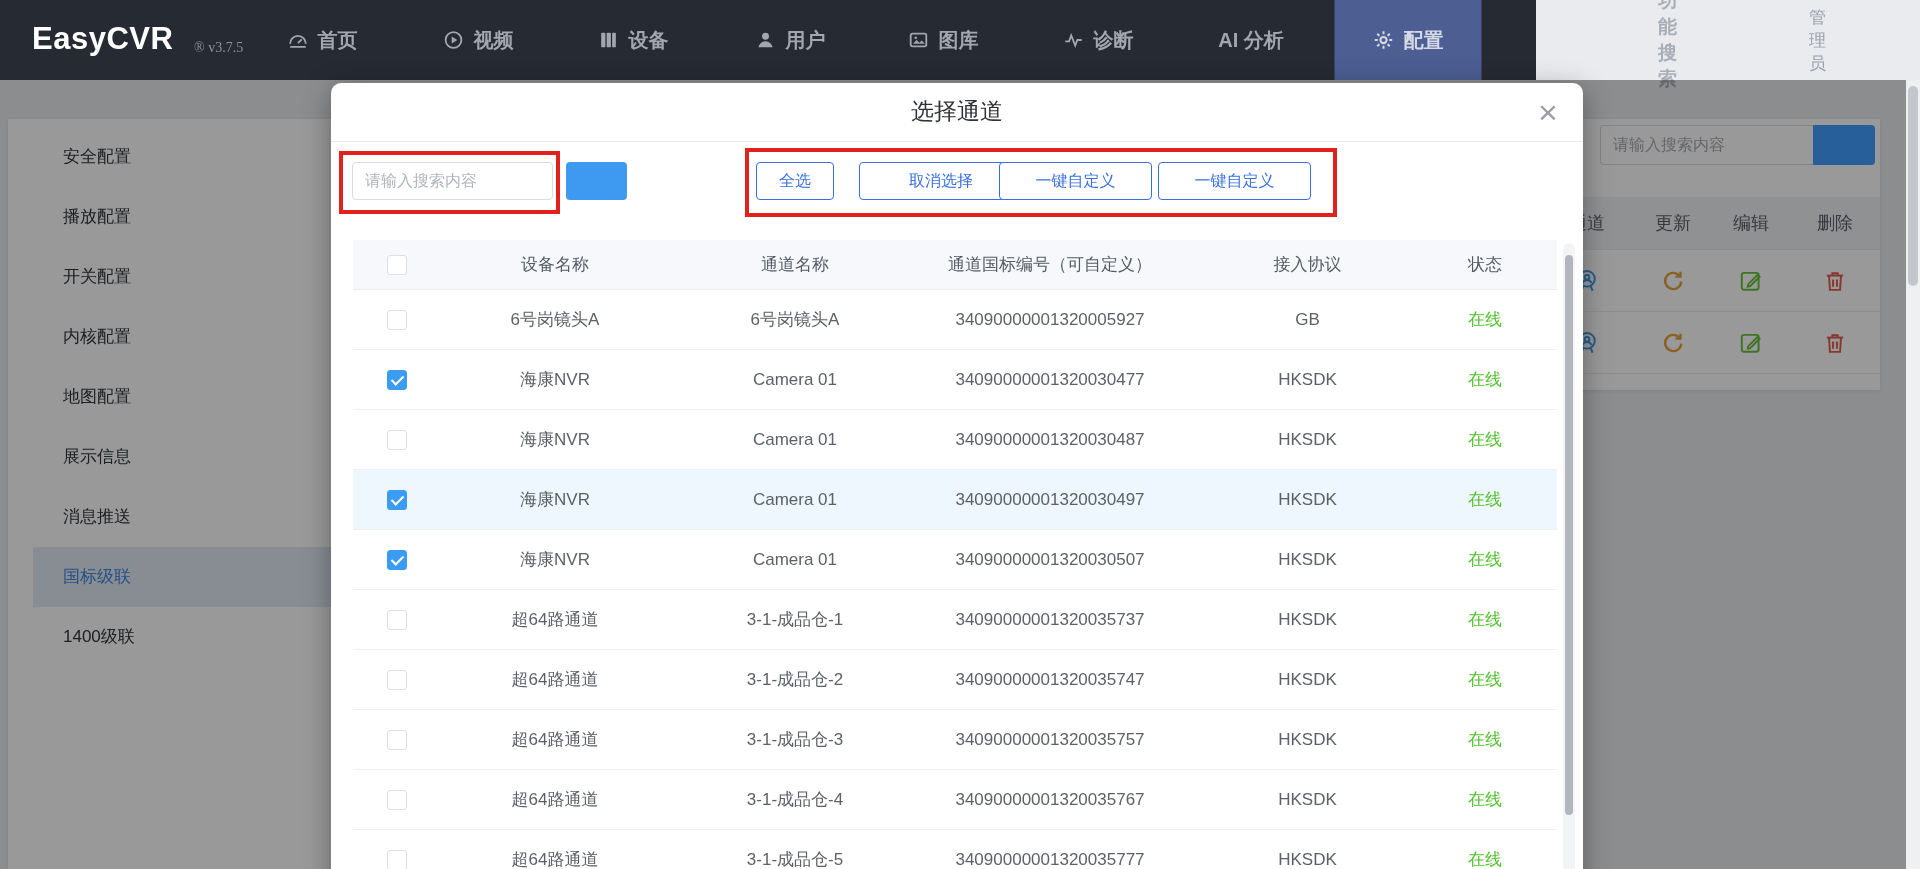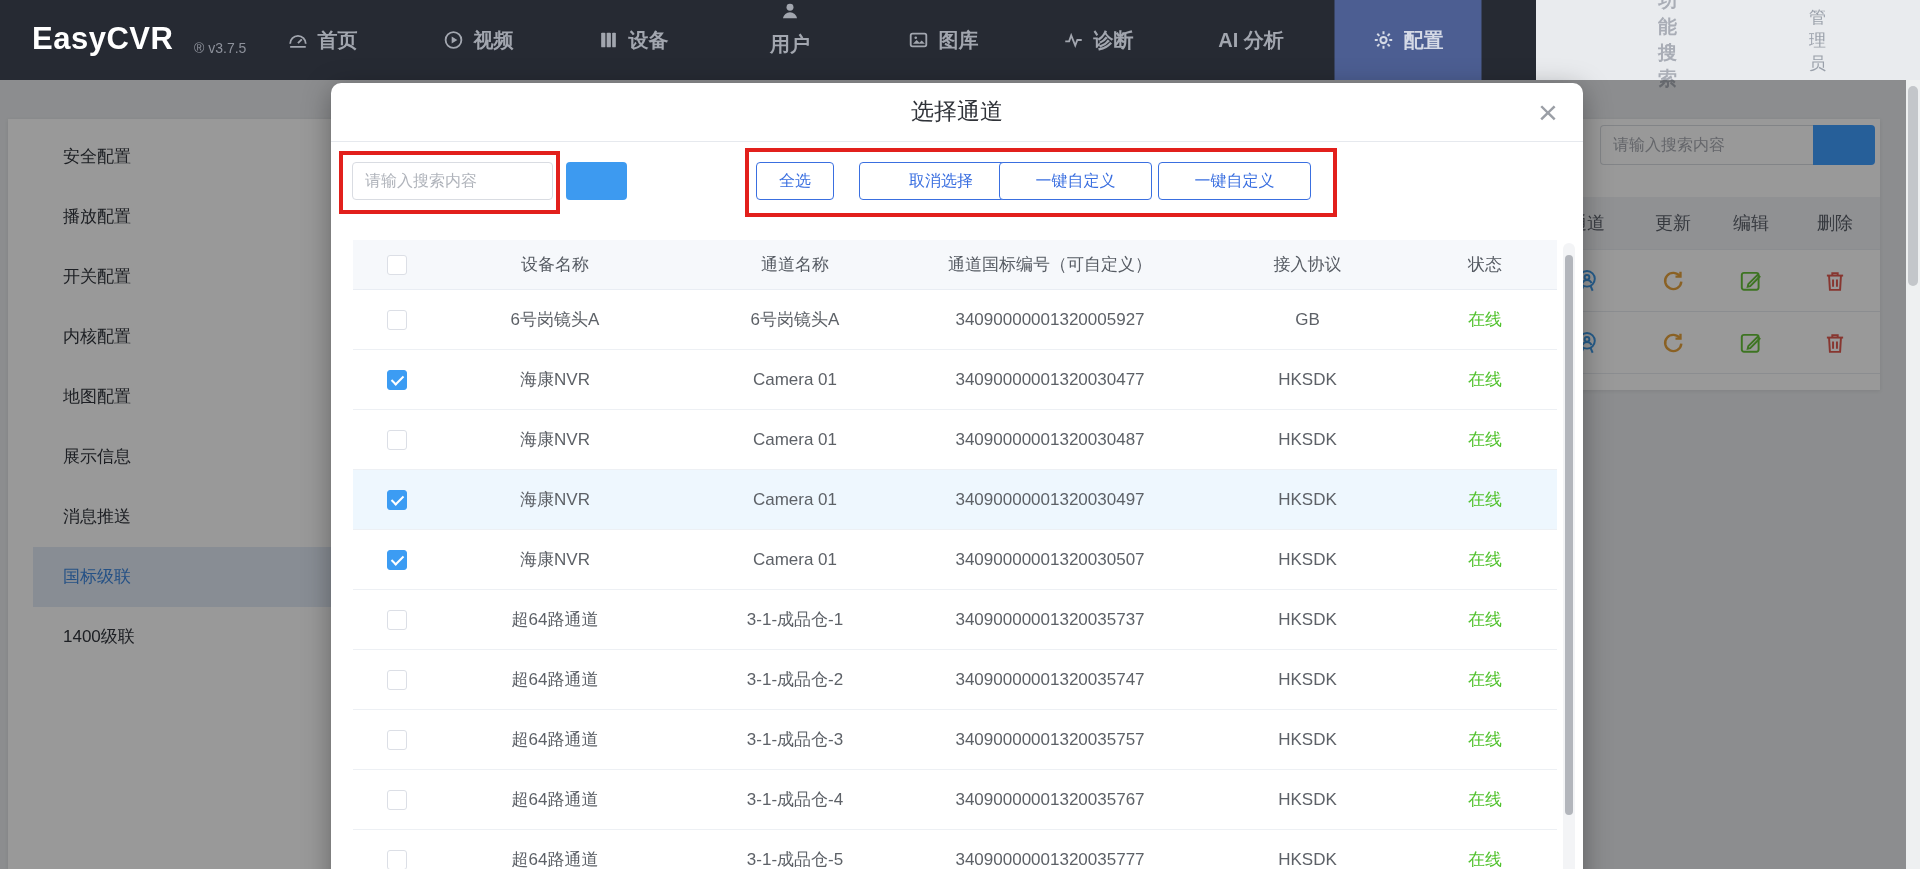--- a/index.html
+++ b/index.html
@@ -3,21 +3,21 @@
 <meta charset="utf-8">
 <style>
   * { box-sizing: border-box; margin: 0; padding: 0; }
   html,body { width:1920px; height:869px; overflow:hidden; }
   body { position:relative; font-family:"Liberation Sans","DejaVu Sans",sans-serif; background:#e9ebee; }
   .icon svg { display:block; }
 
   
   .topnav { position:absolute; left:0; top:0; width:1536px; height:80px; background:#262a33; z-index:5; }
   .logo { position:absolute; left:32px; top:21px; font-size:31px; font-weight:bold; color:#ffffff; letter-spacing:.5px; }
-  .version { position:absolute; left:194px; top:40px; font-size:14px; color:#8d919b; }
+  .version { position:absolute; left:194px; top:40px; font-size:14px; color:#8d919b;font-family:Liberation Serif, serif; }
   .nav-item { position:absolute; top:0; height:80px; transform:translateX(-50%); display:flex; align-items:center; gap:9px; color:#a2a6af; font-size:20px; font-weight:bold; white-space:nowrap; cursor:pointer; }
   .nav-item .icon { color:#a2a6af; }
   .nav-item .icon svg { width:22px; height:22px; }
   .nav-item.active { background:#4c5e92; color:#d5dae6; padding:0 38px; }
   .nav-item.active .icon { color:#d5dae6; }
   .func-search { position:absolute; left:1650px; top:0; height:80px; display:flex; align-items:center; gap:8px; color:#a9adb6; font-size:19px; font-weight:bold; cursor:pointer; }
   .admin { position:absolute; left:1802px; top:0; height:80px; display:flex; align-items:center; gap:7px; color:#9aa0aa; font-size:17px; cursor:pointer;text-align:center; }
 
   
   .sidebar-card { position:absolute; left:8px; top:119px; width:325px; height:750px; background:#ffffff; z-index:1; box-shadow:0 1px 4px rgba(0,0,0,.08); }
@@ -104,21 +104,21 @@
       <div class="nav-item" style="left: 633px;">
         <span class="icon ">
           <svg viewBox="0 0 24 24" fill="currentColor">
             <rect x="4" y="4" width="4.6" height="16" rx="1"></rect>
             <rect x="10" y="4" width="4.6" height="16" rx="1"></rect>
             <rect x="16" y="4" width="4" height="16" rx="1"></rect>
           </svg>
         </span>
         <span>设备</span>
       </div>
-      <div class="nav-item" style="left: 790px; flex-direction: column;">
+      <div class="nav-item" style="left: 790px;">
         <span class="icon ">
           <svg viewBox="0 0 24 24" fill="currentColor">
             <circle cx="12" cy="7.8" r="3.8"></circle>
             <path d="M4.3 20a7.8 7.8 0 0 1 15.4 0z"></path>
           </svg>
         </span>
         <span>用户</span>
       </div>
       <div class="nav-item" style="left: 943px;">
         <span class="icon ">

